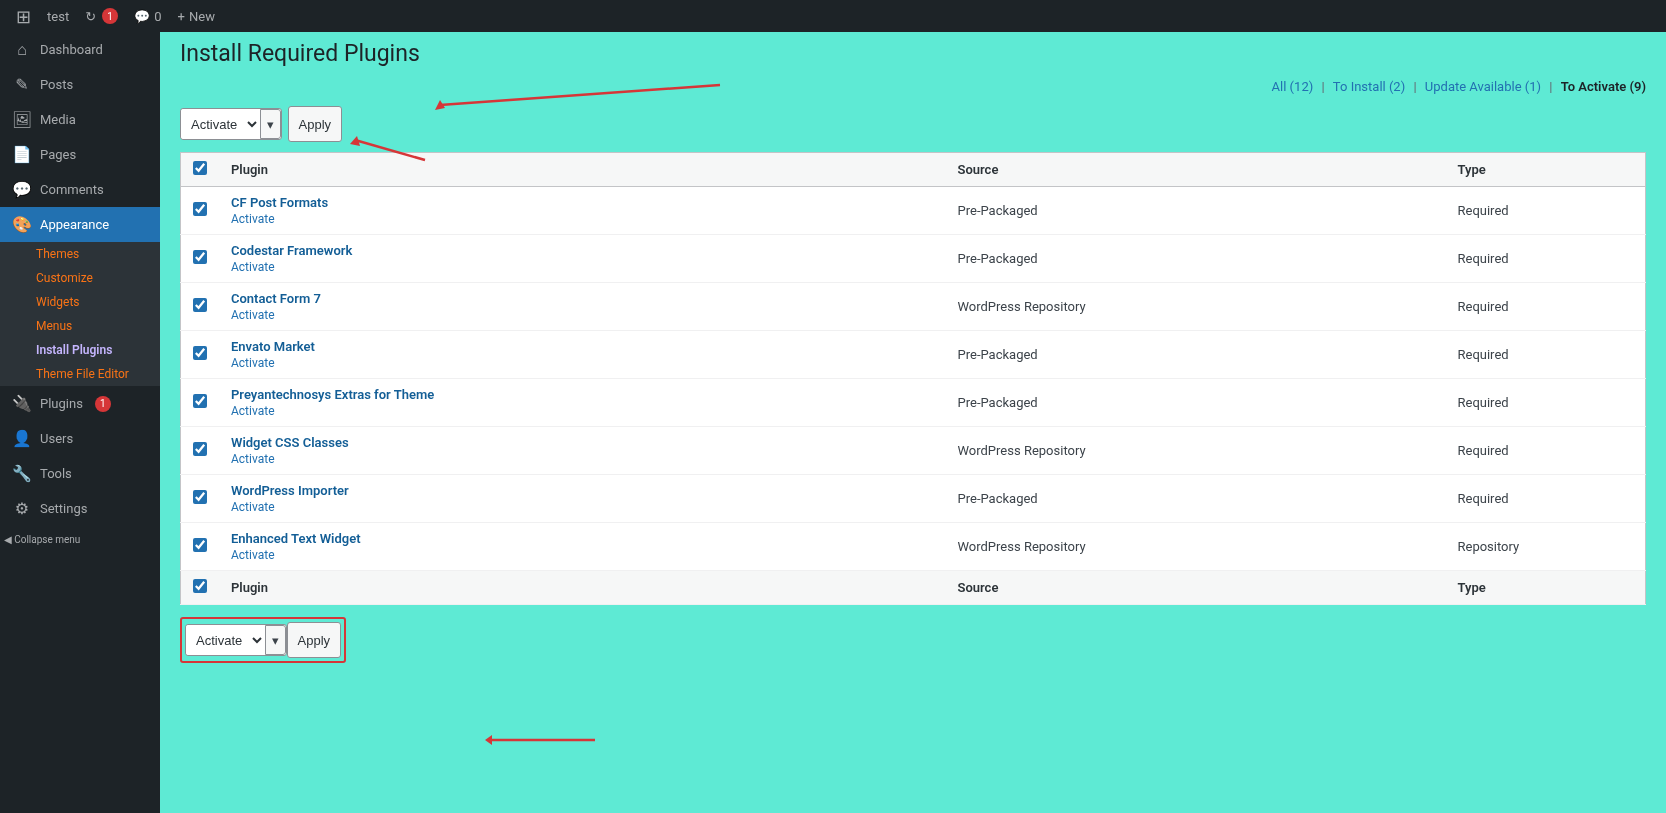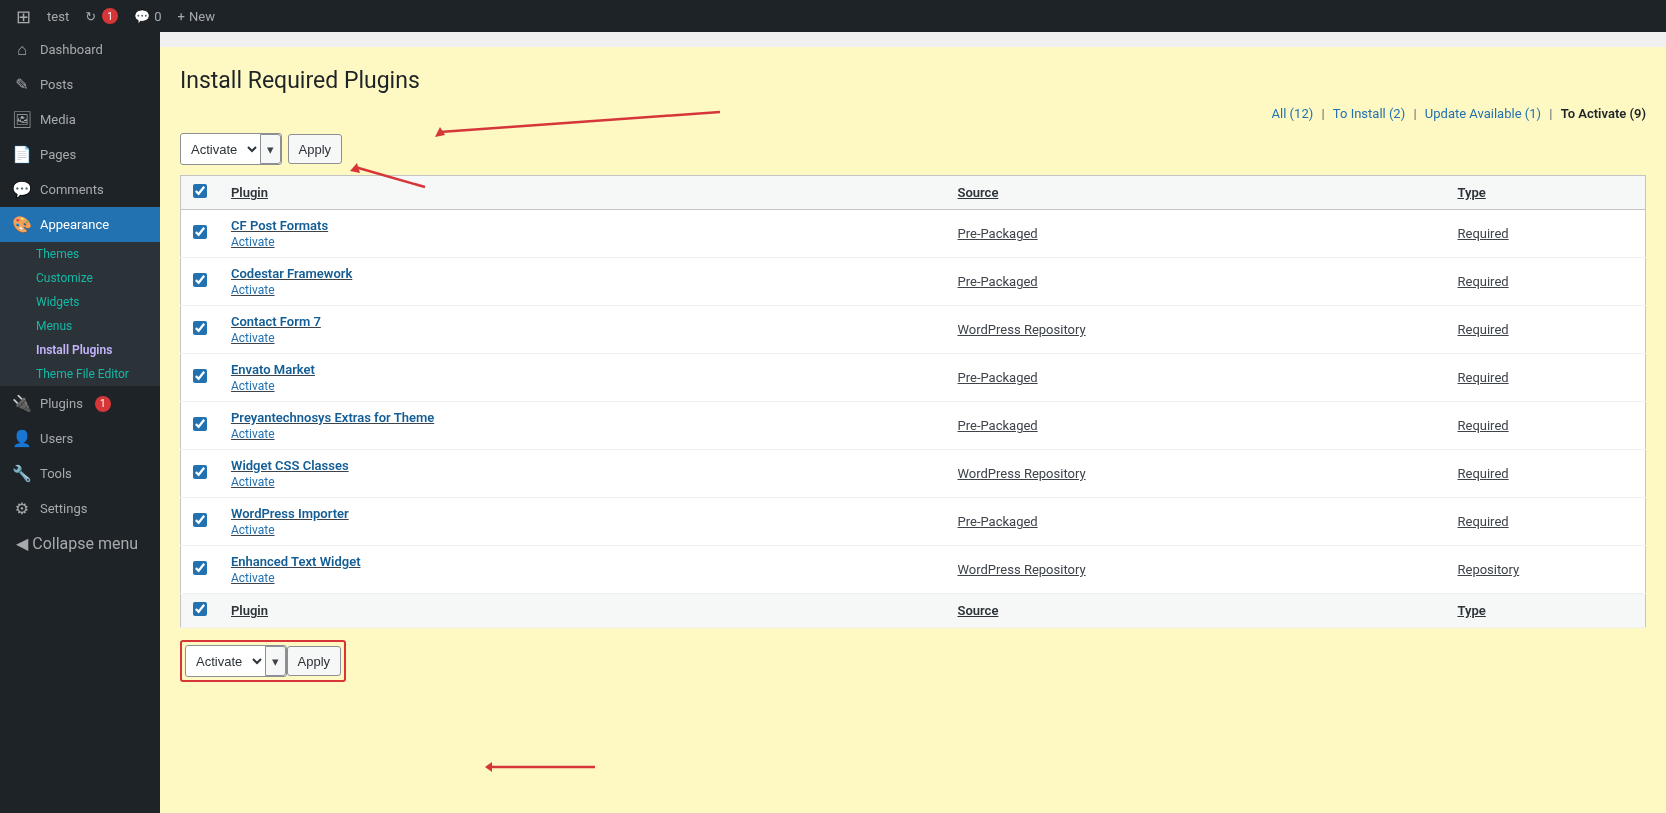--- a/index.html
+++ b/index.html
@@ -39,35 +39,35 @@
       flex-shrink: 0;
     }
     .sidebar-item {
       display: flex; align-items: center; gap: 8px;
       padding: 8px 12px; cursor: pointer; color: #a7aaad; font-size: 13px;
       position: relative;
     }
     .sidebar-item.active-parent { color: #fff; }
     .sidebar-icon { font-size: 16px; width: 20px; text-align: center; }
     .sidebar-sub-item {
-      padding: 5px 12px 5px 36px; cursor: pointer; color: #14b8a6; display: block; font-size: 12px;
+      padding: 5px 12px 5px 36px; cursor: pointer; color: #f97316; display: block; font-size: 12px;
     }
     .sidebar-sub-item.active { color: #c4b5fd; font-weight: 600; }
     .sidebar-badge {
       background: #d63638; color: #fff; border-radius: 50%;
       width: 16px; height: 16px; display: inline-flex; align-items: center; justify-content: center;
       font-size: 10px; margin-left: 4px;
     }
-    .sidebar-collapse { padding: 8px 16px; color: #a7aaad; font-size: 16px; cursor: pointer; }
+    .sidebar-collapse { padding: 8px 4px; color: #a7aaad; font-size: 10px; cursor: pointer; }
 
     
     .appearance-section { background: #2c3338; }
 
     
-    #main { flex: 1; padding: 20px 20px 20px 20px; background: #fef9c3; overflow: auto; margin-top: 15px; }
+    #main { flex: 1; padding: 8px 20px 20px 20px; background: #5eead4; overflow: auto; }
     .page-title { font-size: 23px; font-weight: 400; color: #1d2327; margin-bottom: 12px; }
 
     
     .filter-bar { margin-bottom: 12px; font-size: 13px; color: #646970; text-align: right; }
     .filter-bar a { color: #2271b1; text-decoration: none; }
     .filter-bar .current { font-weight: 600; color: #1d2327; }
     .filter-bar .sep { margin: 0 5px; }
 
     
     .toolbar { display: flex; align-items: center; gap: 6px; margin-bottom: 10px; }
@@ -75,26 +75,26 @@
       border: 1px solid #8c8f94; border-radius: 3px 0 0 3px;
       padding: 4px 6px; background: #fff; color: #2c3338; font-size: 13px; height: 30px;
       cursor: pointer;
     }
     .dropdown-arrow {
       border: 1px solid #8c8f94; border-left: none; border-radius: 0 3px 3px 0;
       background: #f6f7f7; padding: 4px 6px; height: 30px; display: flex; align-items: center; cursor: pointer;
     }
     .apply-btn {
       border: 1px solid #8c8f94; border-radius: 3px; padding: 4px 10px;
-      background: #f6f7f7; color: #2c3338; font-size: 13px; height: 30px; cursor: pointer;
+      background: #f6f7f7; color: #2c3338; font-size: 13px; height: 36px; cursor: pointer;
     }
 
     
     .plugin-table { background: #fff; border: 1px solid #c3c4c7; border-collapse: collapse; width: 100%; }
-    .plugin-table th, .plugin-table td { padding: 8px 12px; border-bottom: 1px solid #f0f0f1; text-align: left; vertical-align: middle; text-decoration: underline; }
+    .plugin-table th, .plugin-table td { padding: 8px 12px; border-bottom: 1px solid #f0f0f1; text-align: left; vertical-align: middle; }
     .plugin-table thead th { background: #f6f7f7; font-weight: 600; color: #2c3338; border-bottom: 1px solid #c3c4c7; }
     .plugin-name { color: #135e96; text-decoration: none; font-weight: 600; font-size: 13px; display: block; }
     .plugin-activate { color: #2271b1; text-decoration: none; font-size: 12px; display: block; margin-top: 2px; }
     .col-source { width: 500px; }
     .col-type { width: 200px; }
     .checkbox-col { width: 30px; }
     .row-checkbox { cursor: pointer; width: 14px; height: 14px; accent-color: #2271b1; }
 
     
     .bottom-toolbar { display: flex; align-items: center; gap: 6px; margin-top: 12px; position: relative; }

